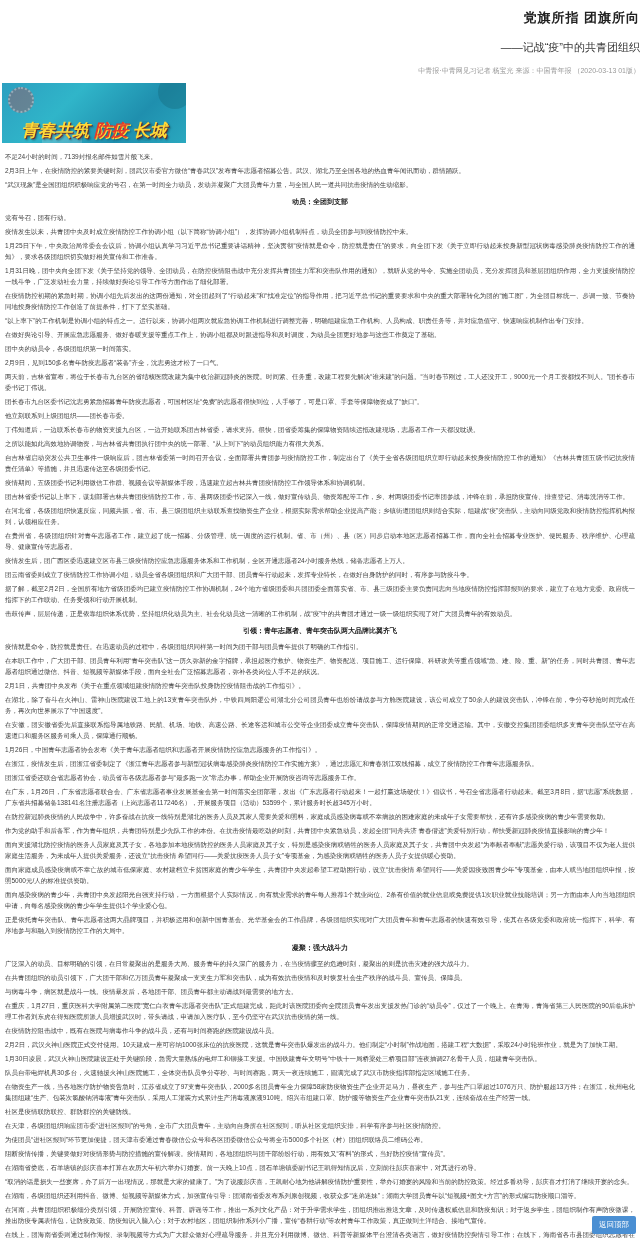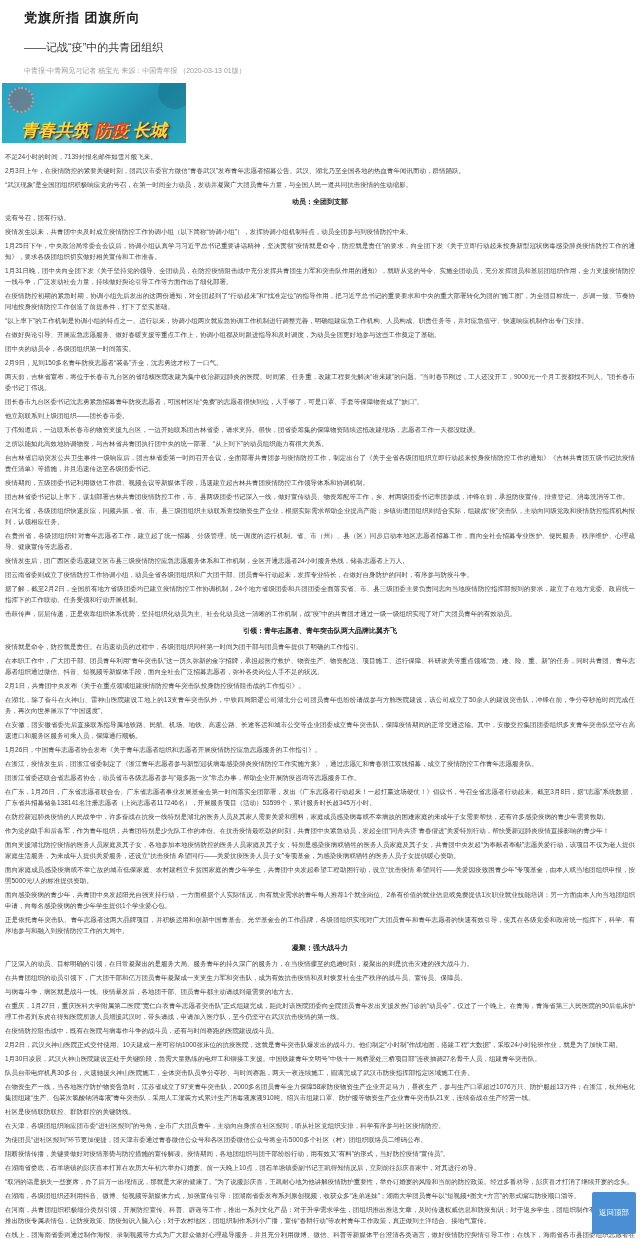--- a/index.html
+++ b/index.html
@@ -5,21 +5,21 @@
   * { box-sizing: border-box; margin: 0; padding: 0; }
   html,body { background:#ffffff; }
   body {
     width: 640px;
     font-family: "Liberation Sans", "DejaVu Sans", sans-serif;
     color: #404040;
   }
   .page { width: 640px; padding-bottom: 0; }
 
   
-  .article-header { text-align: left; padding-top: 9px; margin-left: 24px; }
+  .article-header { text-align: right; padding-top: 9px; margin-left: 24px; }
   .article-title { font-size: 13px; font-weight: bold; color: #222; letter-spacing: 1px; }
   .article-subtitle { font-size: 11px; color: #333; margin-top: 13px; font-weight: normal; }
   .article-byline { font-size: 7px; color: #999; margin-top: 11px; }
 
   
   .banner {
     position: relative; width: 184px; height: 60px; margin: 7px 0 0 2px;
     background: linear-gradient(135deg, #2c9fc0 0%, #30b5c9 35%, #1f8fae 70%, #2aa8bf 100%);
     overflow: hidden;
   }
@@ -44,21 +44,21 @@
     font-size: 6.5px; line-height: 11px; color: #404040;
     margin: 3px 0; text-align: justify;
   }
   .article-body h2 {
     font-size: 7px; line-height: 12px; color: #222; font-weight: bold;
     text-align: center; margin: 6px 0 4px 0;
   }
   .back-top-btn {
     position: fixed; right: 4px; bottom: 5px;
     background: #4a8fd3; color: #fff; font-size: 7.5px;
-    padding: 16px 7px; border: none; border-radius: 2px; cursor: pointer;
+    padding: 4px 7px; border: none; border-radius: 2px; cursor: pointer;
   }
 </style>
 </head>
 <body>
 
 <div class="page">
 
   <div class="article-header">
     <h1 class="article-title">党旗所指 团旗所向</h1>
     <div class="article-subtitle">——记战“疫”中的共青团组织</div>

